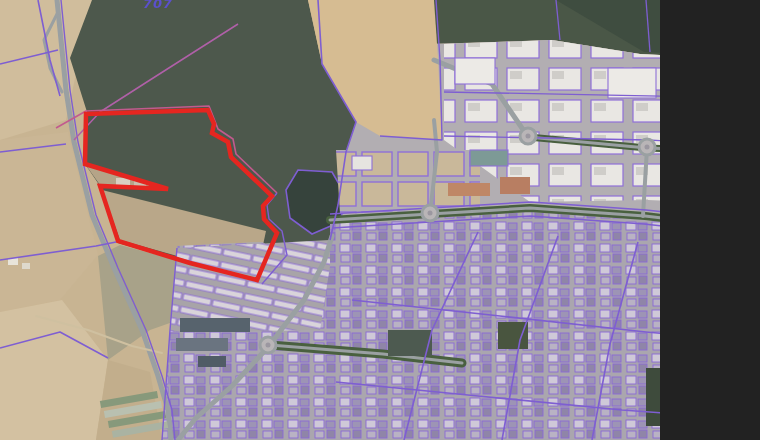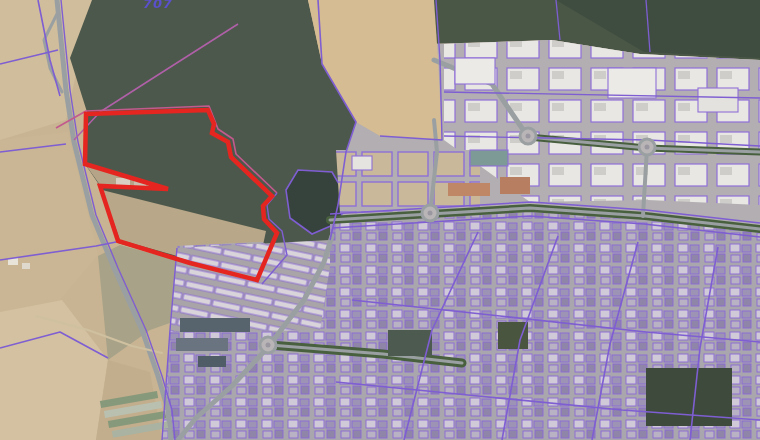--- a/index.html
+++ b/index.html
@@ -1,17 +1,17 @@
 <!DOCTYPE html>
 <html><head>
 <meta charset="utf-8">
 <style>
   html,body{margin:0;padding:0;background:#222;}
   .map-viewport{
-    position:relative;width:760px;height:440px;overflow:hidden;
+    position:relative;width:660px;height:440px;overflow:hidden;
     font-family:"DejaVu Sans",sans-serif;background:#15803d;
   }
   .map-viewport svg{display:block;width:760px;height:440px;}
   .parcel-label{
     font-family:"DejaVu Sans",sans-serif;
     font-style:italic;font-weight:bold;font-size:13px;letter-spacing:1px;
   }
 </style>
 </head>
 <body>

